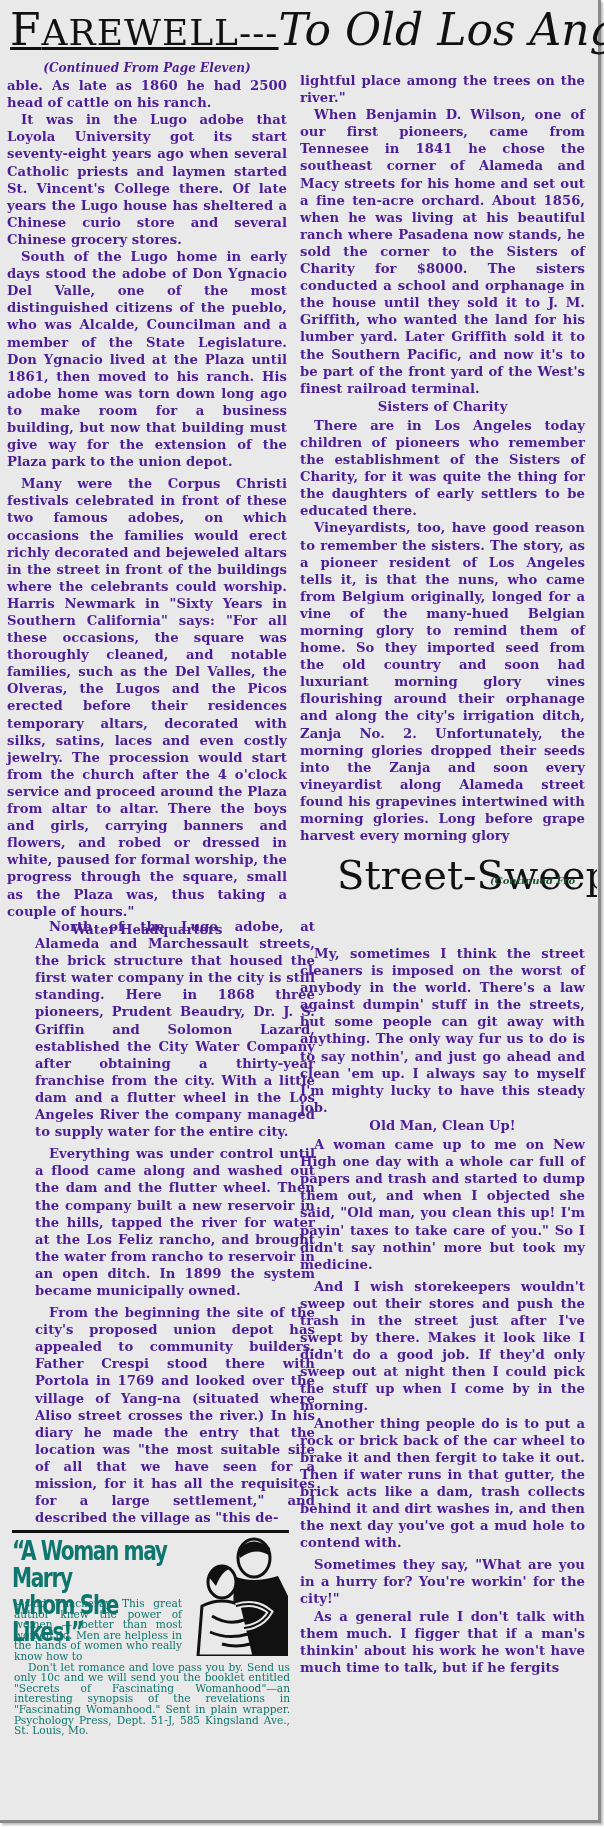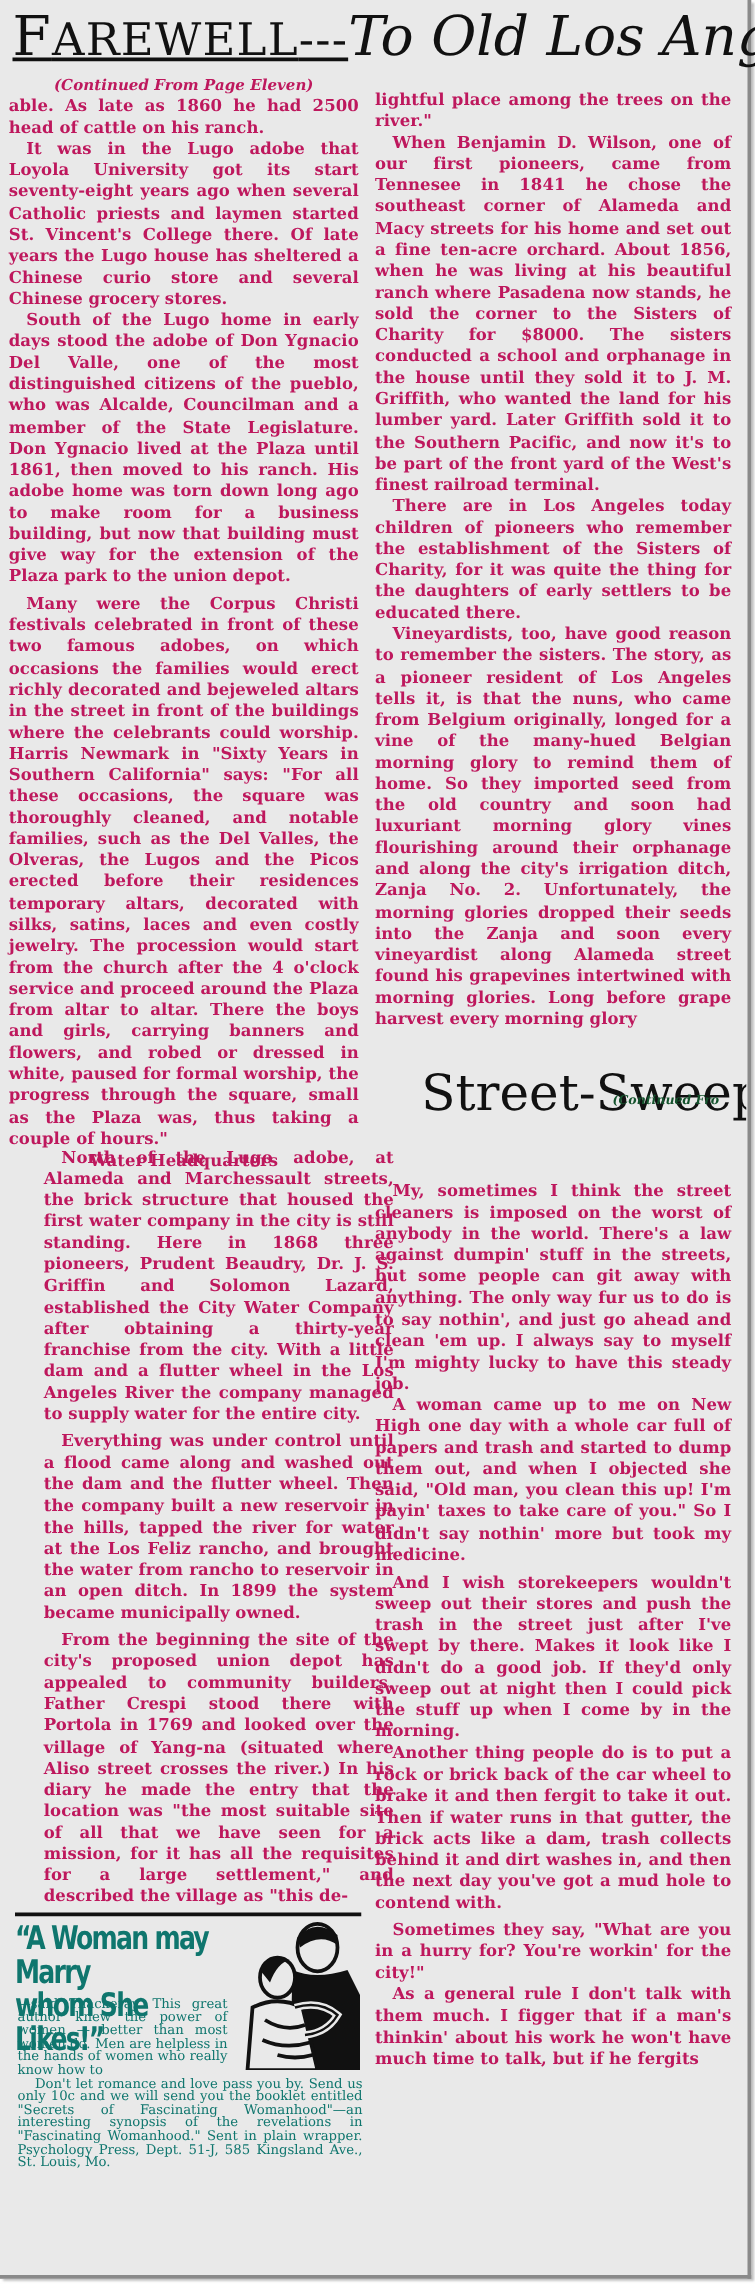--- a/index.html
+++ b/index.html
@@ -13,21 +13,21 @@
   }
   .headline {
     position:absolute; left:10px; top:4px; width:585px; height:52px;
     font-family:"DejaVu Serif", serif; color:#111;
     white-space:nowrap;
   }
   .headline .caps { font-size:36px; letter-spacing:1px; font-weight:normal;text-decoration:underline; }
   .headline .caps .big { font-size:44px; }
   .headline .ital { font-style:italic; font-size:44px; }
   .col {
-    position:absolute; font-family:"DejaVu Serif", serif; color:#be185d;
+    position:absolute; font-family:"DejaVu Serif", serif; color:#4c1d95;
     font-size:13.2px; line-height:17.1px; text-align:justify; font-weight:bold;
     letter-spacing:0.05px;
   }
   .col p { margin:0; text-indent:14px; }
   .col p.noind { text-indent:0; }
   .col .sub { text-align:center; text-indent:0; font-weight:bold; margin:1px 0 2px 0; }
   .col .cont { text-align:center; text-indent:0; font-style:italic; font-size:12px; font-weight:bold; }
   .col .gap { height:5px; }
   #colA { left:7px; top:60px; width:280px; }
   #colB { left:300px; top:72px; width:285px; }
@@ -86,29 +86,31 @@
     <p>North of the Lugo adobe, at Alameda and Marchessault streets, the brick structure that housed the first water company in the city is still standing.  Here in 1868 three pioneers, Prudent Beaudry, Dr. J. S. Griffin and Solomon Lazard, established the City Water Company after obtaining a thirty-year franchise from the city.  With a little dam and a flutter wheel in the Los Angeles River the company managed to supply water for the entire city.</p>
     <div class="gap"></div>
     <p>Everything was under control until a flood came along and washed out the dam and the flutter wheel.  Then the company built a new reservoir in the hills, tapped the river for water at the Los Feliz rancho, and brought the water from rancho to reservoir in an open ditch.  In 1899 the system became municipally owned.</p>
     <div class="gap"></div>
     <p>From the beginning the site of the city's proposed union depot has appealed to community builders.  Father Crespi stood there with Portola in 1769 and looked over the village of Yang-na (situated where Aliso street crosses the river.)  In his diary he made the entry that the location was "the most suitable site of all that we have seen for a mission, for it has all the requisites for a large settlement," and described the village as "this de-</p>
   </div>
 
   <div class="col" id="colB">
     <p class="noind">lightful place among the trees on the river."</p>
     <p>When Benjamin D. Wilson, one of our first pioneers, came from Tennesee in 1841 he chose the southeast corner of Alameda and Macy streets for his home and set out a fine ten-acre orchard.  About 1856, when he was living at his beautiful ranch where Pasadena now stands, he sold the corner to the Sisters of Charity for $8000.  The sisters conducted a school and orphanage in the house until they sold it to J. M. Griffith, who wanted the land for his lumber yard.  Later Griffith sold it to the Southern Pacific, and now it's to be part of the front yard of the West's finest railroad terminal.</p>
+    <div class="sub">Sisters of Charity</div>
     <p>There are in Los Angeles today children of pioneers who remember the establishment of the Sisters of Charity, for it was quite the thing for the daughters of early settlers to be educated there.</p>
     <p>Vineyardists, too, have good reason to remember the sisters.  The story, as a pioneer resident of Los Angeles tells it, is that the nuns, who came from Belgium originally, longed for a vine of the many-hued Belgian morning glory to remind them of home.  So they imported seed from the old country and soon had luxuriant morning glory vines flourishing around their orphanage and along the city's irrigation ditch, Zanja No. 2.  Unfortunately, the morning glories dropped their seeds into the Zanja and soon every vineyardist along Alameda street found his grapevines intertwined with morning glories.  Long before grape harvest every morning glory</p>
   </div>
 
   <div class="ss-head">Street-Sweeper</div>
   <div class="ss-cont">(Continued Fro</div>
 
   <div class="col" id="colD">
     <p>My, sometimes I think the street cleaners is imposed on the worst of anybody in the world.  There's a law against dumpin' stuff in the streets, but some people can git away with anything.  The only way fur us to do is to say nothin', and just go ahead and clean 'em up.  I always say to myself I'm mighty lucky to have this steady job.</p>
+    <div class="sub">Old Man, Clean Up!</div>
     <p>A woman came up to me on New High one day with a whole car full of papers and trash and started to dump them out, and when I objected she said, "Old man, you clean this up!  I'm payin' taxes to take care of you."  So I didn't say nothin' more but took my medicine.</p>
     <div class="gap"></div>
     <p>And I wish storekeepers wouldn't sweep out their stores and push the trash in the street just after I've swept by there.  Makes it look like I didn't do a good job.  If they'd only sweep out at night then I could pick the stuff up when I come by in the morning.</p>
     <p>Another thing people do is to put a rock or brick back of the car wheel to brake it and then fergit to take it out.  Then if water runs in that gutter, the brick acts like a dam, trash collects behind it and dirt washes in, and then the next day you've got a mud hole to contend with.</p>
     <div class="gap"></div>
     <p>Sometimes they say, "What are you in a hurry for?  You're workin' for the city!"</p>
     <p>As a general rule I don't talk with them much.  I figger that if a man's thinkin' about his work he won't have much time to talk, but if he fergits</p>
   </div>
 
   <div class="ad-rule"></div>

